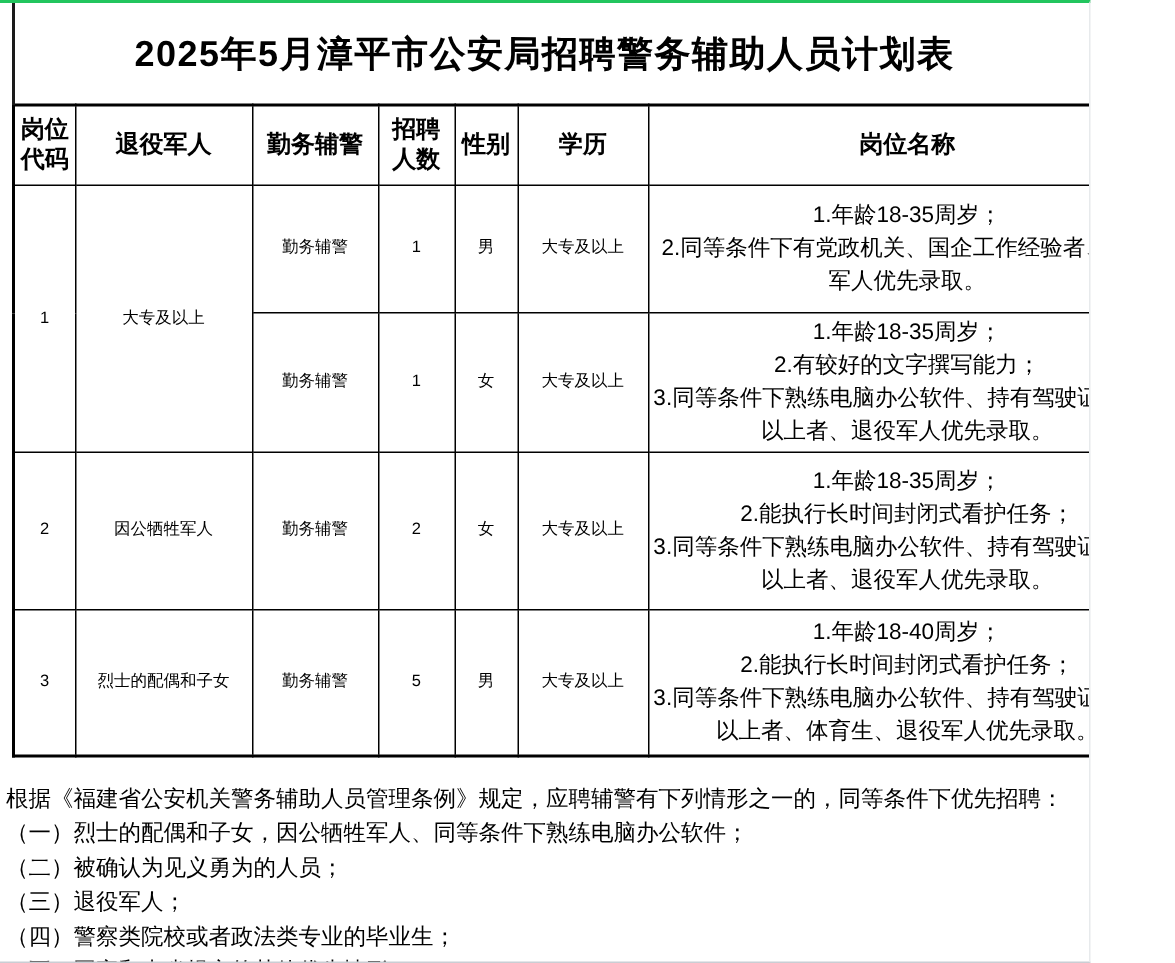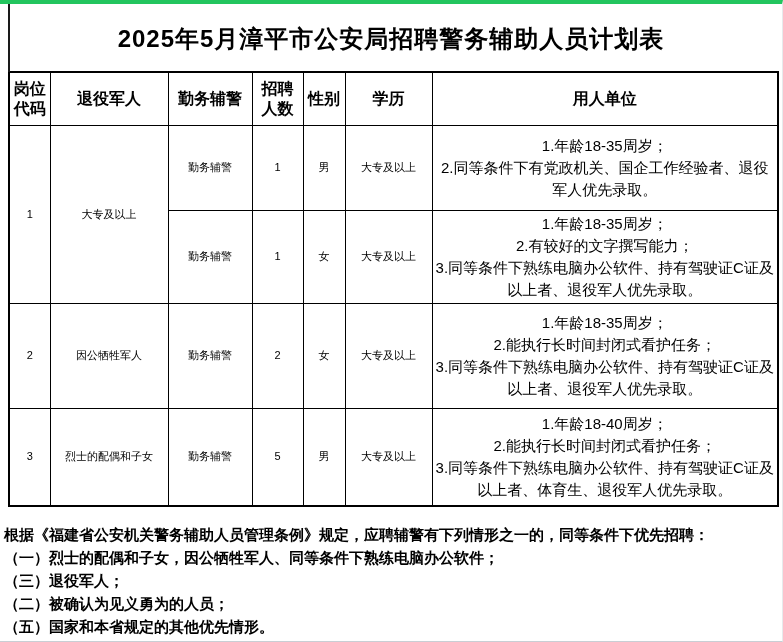--- a/index.html
+++ b/index.html
@@ -8,25 +8,25 @@
     background: #ffffff;
   }
   body {
     width: 783px;
     height: 642px;
     font-family: "Liberation Sans", "DejaVu Sans", sans-serif;
     color: #000000;
   }
   .page {
     position: relative;
-    width: 783px;
+    width: 727px;
     height: 642px;
     box-sizing: border-box;
     background: #ffffff;
-    border-top: 4px solid #22c55e;
+    border-top: 2px solid #22c55e;
     border-right: 1px solid #e7eaec;
     border-bottom: 1px solid #c9ced4;
     overflow: hidden;
   }
   
   .left-edge-line {
     position: absolute;
     left: 8px;
     top: 0;
     width: 2px;
@@ -82,21 +82,20 @@
   tr.r2  td { height: 100px; }
   tr.r3  td { height: 92px; }
   .notes {
     margin: 16px 6px 0 4px;
     font-size: 15px;
     line-height: 23px;
   }
   .notes p {
     margin: 0;
     white-space: nowrap;
-    font-weight: bold;
   }
 </style>
 </head>
 <body>
 
 <div class="page">
   <div class="left-edge-line"></div>
 
   <h1 class="title">2025年5月漳平市公安局招聘警务辅助人员计划表</h1>
 
@@ -113,21 +112,21 @@
     <thead>
       <tr>
         <th>岗位
 代码</th>
         <th>退役军人</th>
         <th>勤务辅警</th>
         <th>招聘
 人数</th>
         <th>性别</th>
         <th>学历</th>
-        <th>用人单位</th>
+        <th>岗位名称</th>
       </tr>
     </thead>
     <tbody>
       <tr class="r1a">
         <td class="cell" rowspan="2">1</td>
         <td class="cell" rowspan="2">大专及以上</td>
         <td class="cell">勤务辅警</td>
         <td class="cell">1</td>
         <td class="cell">男</td>
         <td class="cell">大专及以上</td>
@@ -164,17 +163,18 @@
         <td class="req">1.年龄18-40周岁；
 2.能执行长时间封闭式看护任务；
 3.同等条件下熟练电脑办公软件、持有驾驶证C证及以上者、体育生、退役军人优先录取。</td>
       </tr>
     </tbody>
   </table>
 
   <div class="notes">
     <p>根据《福建省公安机关警务辅助人员管理条例》规定，应聘辅警有下列情形之一的，同等条件下优先招聘：</p>
     <p>（一）烈士的配偶和子女，因公牺牲军人、同等条件下熟练电脑办公软件；</p>
+    <p>（二）被确认为见义勇为的人员；</p>
     <p>（三）退役军人；</p>
-    <p>（二）被确认为见义勇为的人员；</p>
+    <p>（四）警察类院校或者政法类专业的毕业生；</p>
     <p>（五）国家和本省规定的其他优先情形。</p>
   </div>
 </div>
 
 </body></html>

